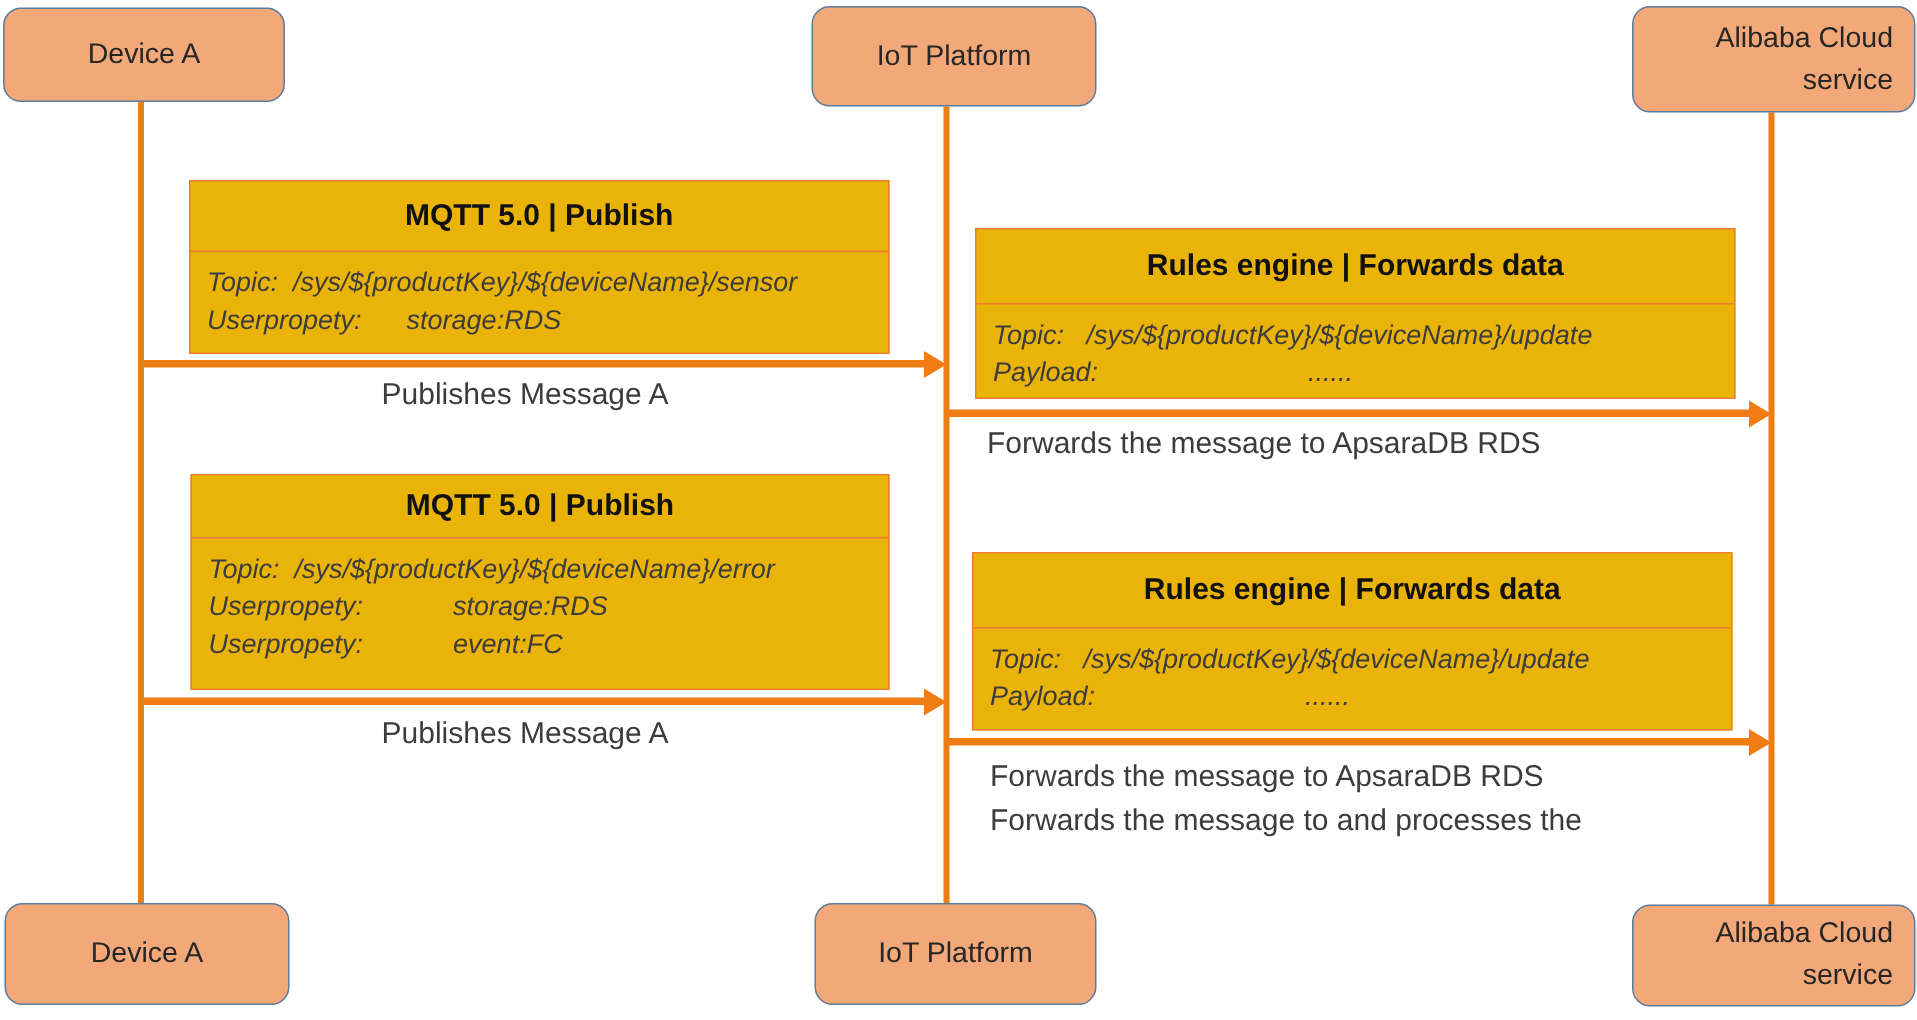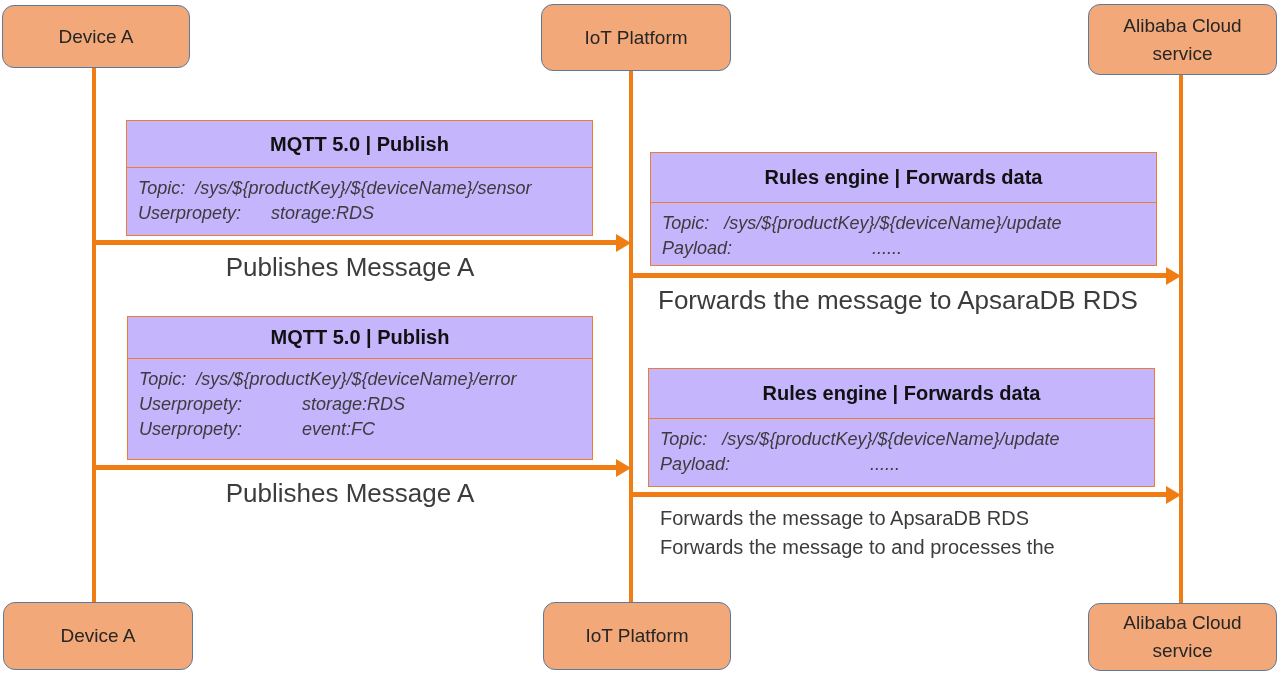--- a/index.html
+++ b/index.html
@@ -16,45 +16,45 @@
     font-family:"Liberation Sans", sans-serif;
   }
   .actor{
     position:absolute;box-sizing:border-box;
     background:var(--actor-fill);
     border:1.6px solid var(--actor-border);
     border-radius:12px;
     display:flex;align-items:center;justify-content:center;
     font-size:19px;color:#262626;
   }
-  .actor.left-text{justify-content:flex-start;padding:0 14px;line-height:1.45;text-align:center;}
+  .actor.left-text{justify-content:flex-start;padding:0 14px;line-height:1.45;text-align:right;}
   .lifeline{position:absolute;width:4px;background:var(--orange);}
   .msgbox{
-    position:absolute;box-sizing:border-box;background:#c4b5fd;
+    position:absolute;box-sizing:border-box;background:#eab308;
     border:1.4px solid var(--box-border);
   }
   .msgbox .hdr{
     box-sizing:border-box;width:100%;
     border-bottom:1.4px solid var(--box-border);
     display:flex;align-items:center;justify-content:center;
     font-size:20px;font-weight:bold;color:var(--header-text);
   }
   .msgbox .bdy{
     box-sizing:border-box;padding:8px 11px;
     font-size:18px;color:var(--text-dark);line-height:25px;font-style:italic;
   }
   .row{white-space:pre;}
   .arrow{position:absolute;height:5px;background:var(--orange);}
   .arrow::after{
     content:'';position:absolute;right:-15px;top:-6.5px;width:0;height:0;
     border-left:15px solid var(--orange);
     border-top:9px solid transparent;
     border-bottom:9px solid transparent;
   }
-  .alabel{position:absolute;font-size:26px;color:var(--text-dark);}
+  .alabel{position:absolute;font-size:20px;color:var(--text-dark);}
   .alabel.center{text-align:center;}
   .mlabel{position:absolute;font-size:20px;color:var(--text-dark);line-height:28.5px;}
 
   
   #actor-top-device   {left:2px;   top:5px;   width:188px; height:63px;}
   #actor-top-iot      {left:541px; top:4px;   width:190px; height:67px;}
   #actor-top-alibaba  {left:1088px;top:4px;   width:189px; height:71px;}
   #actor-bot-device   {left:3px;   top:602px; width:190px; height:68px;}
   #actor-bot-iot      {left:543px; top:602px; width:188px; height:68px;}
   #actor-bot-alibaba  {left:1088px;top:603px; width:189px; height:68px;}

